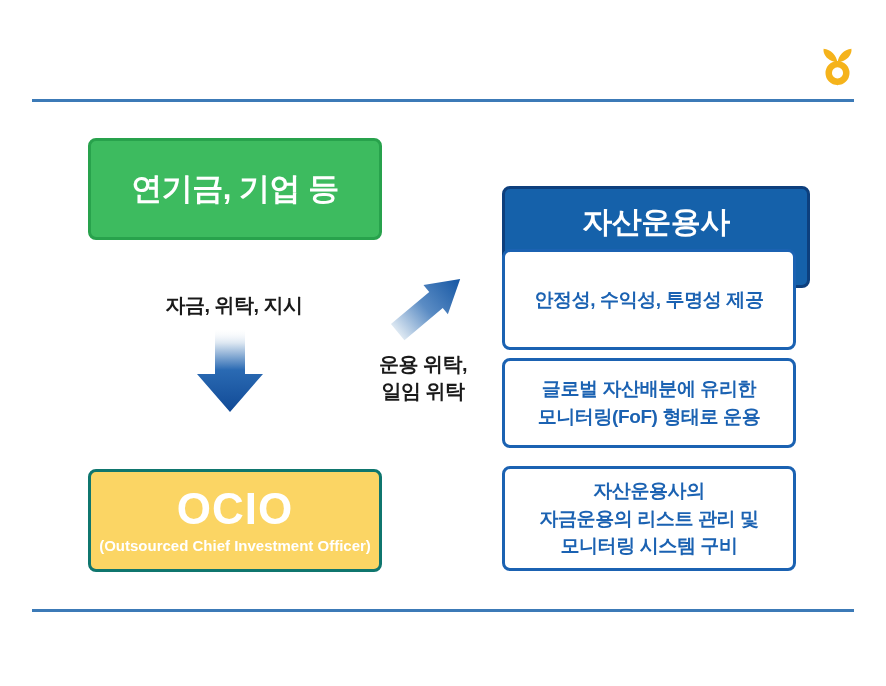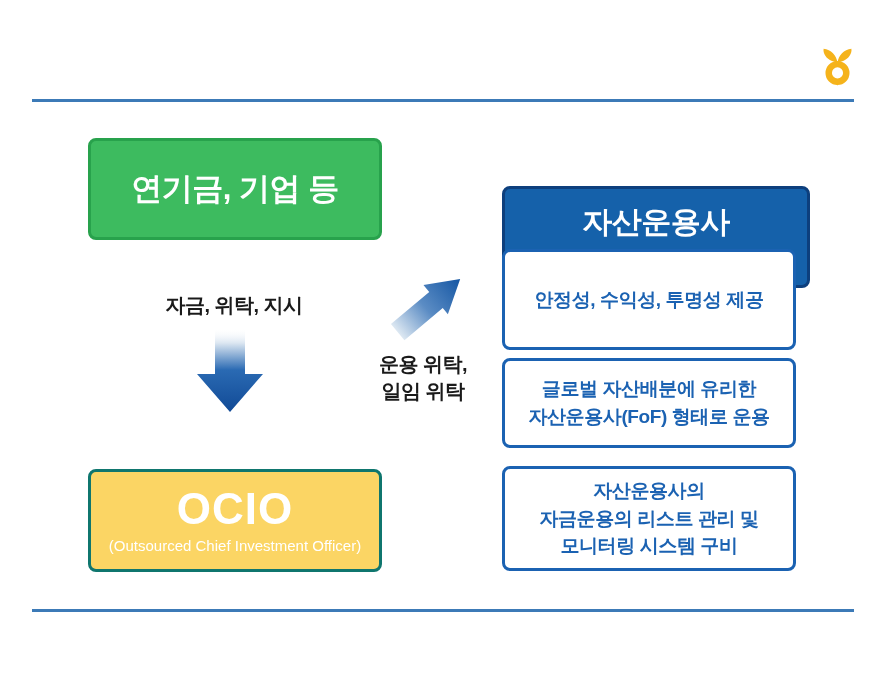--- a/index.html
+++ b/index.html
@@ -20,21 +20,21 @@
   .box-blue{left:502px;top:138px;width:308px;height:102px;background:#1561aa;border:3px solid #0d3f7d;margin-top:48px;}
   .box-blue .t1{color:#ffffff;font-size:30px;font-weight:800;letter-spacing:-0.5px;}
   .box-blue .t2{color:#ffffff;font-size:18px;font-weight:500;margin-top:5px;letter-spacing:-0.3px;}
   .box-outline{left:502px;width:294px;background:#ffffff;border:3px solid #1b62b2;}
   .box-outline .line{color:#1b62b2;font-size:19px;font-weight:600;line-height:1.45;letter-spacing:-0.4px;}
   .feat1{top:249px;height:101px;}
   .feat2{top:358px;height:90px;}
   .feat3{top:466px;height:105px;}
   .box-yellow{left:88px;top:469px;width:294px;height:103px;background:#fbd564;border:3px solid #0f766e;}
   .box-yellow .t1{color:#ffffff;font-size:44px;font-weight:800;letter-spacing:1px;line-height:1;}
-  .box-yellow .t2{color:#ffffff;font-size:15px;font-weight:400;margin-top:6px;}
+  .box-yellow .t2{color:#ffffff;font-size:15px;font-weight:700;margin-top:6px;}
   
   .flow-label{position:absolute;color:#1a1a1a;font-size:20px;font-weight:600;letter-spacing:-0.5px;text-align:center;line-height:1.35;}
   .label-down{left:144px;top:292px;width:180px;}
   .label-up{left:353px;top:351px;width:140px;}
   .arrow-down-svg{position:absolute;left:197px;top:328px;overflow:visible;}
   .arrow-diag-svg{position:absolute;left:386px;top:264px;overflow:visible;}
 </style>
 </head>
 <body>
 
@@ -59,21 +59,21 @@
   <div class="box box-blue">
     <span class="t1">자산운용사</span>
     <span class="t2">수탁 자산 운용</span>
   </div>
 
   <div class="box box-outline feat1">
     <span class="line">안정성, 수익성, 투명성 제공</span>
   </div>
   <div class="box box-outline feat2">
     <span class="line">글로벌 자산배분에 유리한</span>
-    <span class="line">자산운용사(FoF) 형태로 운용</span>
+    <span class="line">모니터링(FoF) 형태로 운용</span>
   </div>
   <div class="box box-outline feat3">
     <span class="line">자산운용사의</span>
     <span class="line">자금운용의 리스트 관리 및</span>
     <span class="line">모니터링 시스템 구비</span>
   </div>
 
   <div class="box box-yellow">
     <span class="t1">OCIO</span>
     <span class="t2">(Outsourced Chief Investment Officer)</span>

